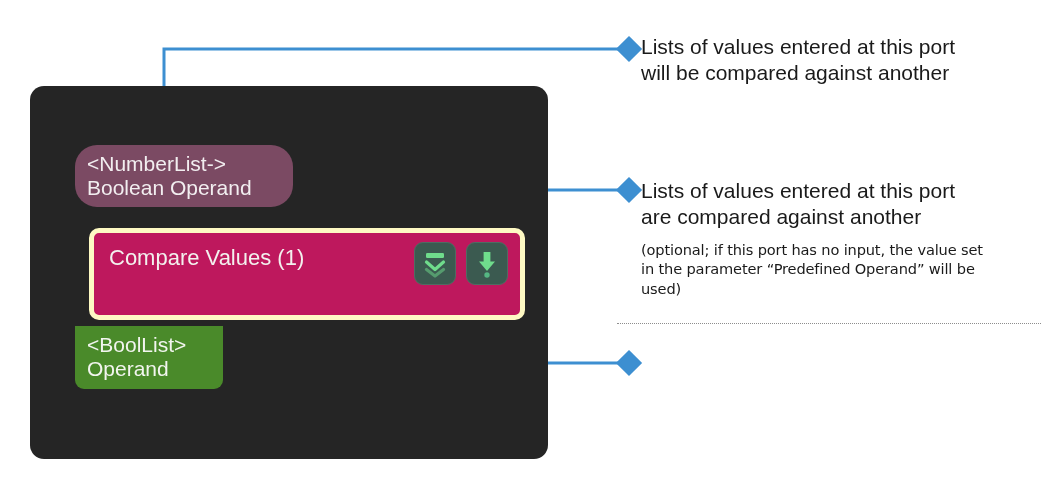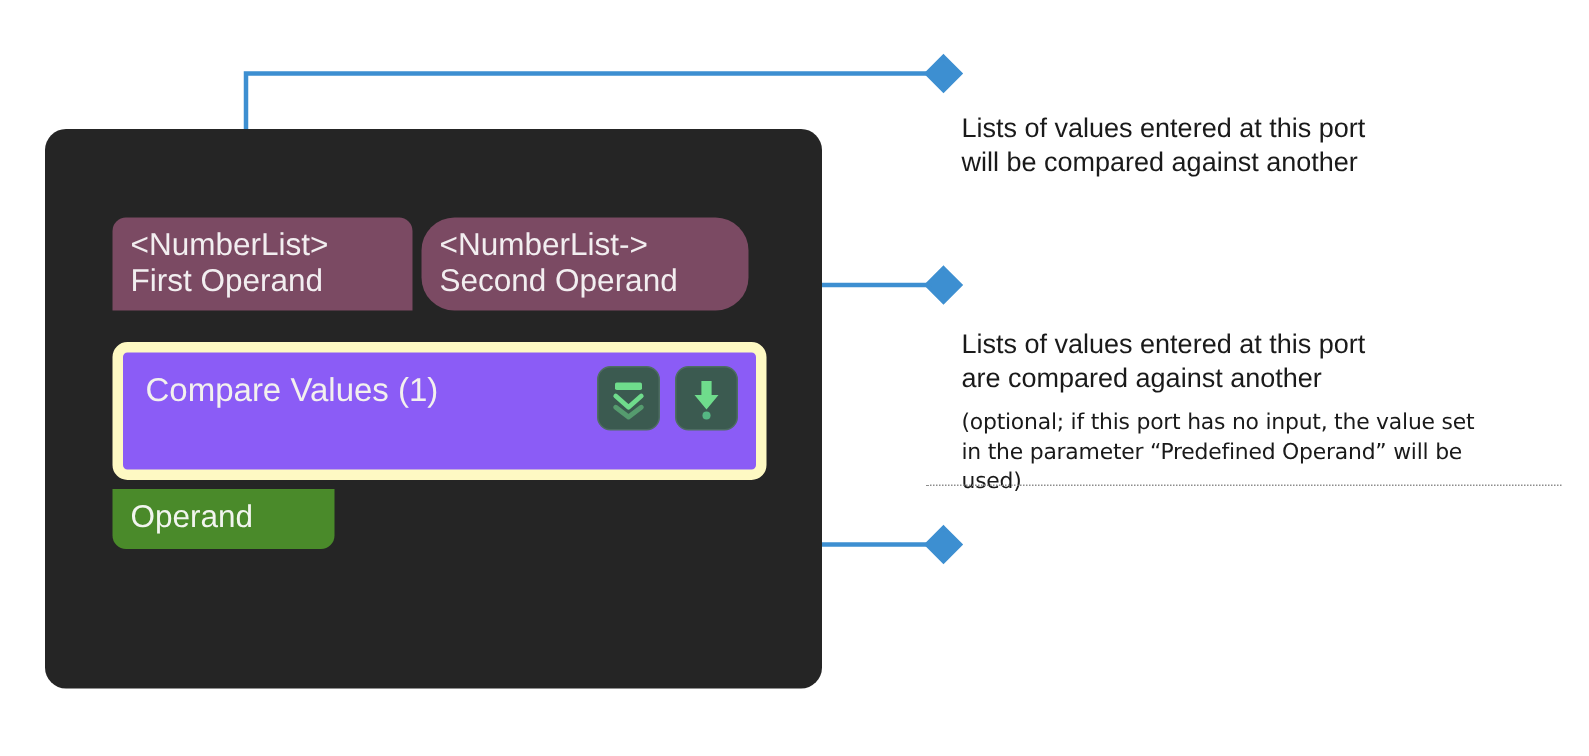--- a/index.html
+++ b/index.html
@@ -67,27 +67,27 @@
   .port-name {
     font-size: 21px;
     white-space: nowrap;
   }
   #port-first  { width: 200px; }
   #port-second { width: 218px; border-radius: 22px; }
 
   
   #node-body {
     position: absolute;
-    left: 45px;
+    left: 59px;
     top: 142px;
     width: 436px;
     height: 92px;
     box-sizing: border-box;
-    background: #8b5cf6;
-    border: 7px solid #fef9c3;
+    background: #be185d;
+    border: 5px solid #fef9c3;
     border-radius: 10px;
   }
   #node-title {
     position: absolute;
     left: 15px;
     top: 12px;
     font-size: 22px;
     color: #f3f1ee;
     white-space: nowrap;
   }
@@ -127,24 +127,23 @@
   }
   #port-results .port-type,
   #port-results .port-name { font-size: 21px; }
 
   
   .anno {
     position: absolute;
     color: #1a1a1a;
   }
   .anno-main {
-    font-size: 18px;
+    font-size: 21px;
     line-height: 1.26;
     white-space: pre-line;
-    margin-top: 40px;
   }
   .anno-sub {
     font-family: "DejaVu Sans", sans-serif;
     font-size: 14.6px;
     line-height: 1.33;
     margin-top: 9px;
     white-space: pre-line;
     letter-spacing: -0.15px;
   }
   #anno-1 { left: 641px; top: 34px;  width: 415px; }
@@ -178,27 +177,23 @@
 
       <line x1="229" y1="363" x2="623" y2="363" stroke-linecap="square"></line>
       <polygon points="229,352 240,363 229,374 218,363"></polygon>
       <polygon points="629,352 640,363 629,374 618,363"></polygon>
     </g>
   </svg>
 
   <div id="node-card">
 
     <div class="ports-row">
-      <div class="port" id="port-first">
-        <div class="port-type">&lt;NumberList&gt;</div>
-        <div class="port-name">First Operand</div>
-      </div>
       <div class="port" id="port-second">
         <div class="port-type">&lt;NumberList-&gt;</div>
-        <div class="port-name">Second Operand</div>
+        <div class="port-name">Boolean Operand</div>
       </div>
     </div>
 
     <div id="node-body">
       <div id="node-title">Compare Values (1)</div>
 
       <div class="icon-buttons">
         <div class="icon-btn">
           <svg width="26" height="28" viewBox="0 0 26 28">
             <rect x="4" y="3" width="18" height="5" rx="1.2" fill="#6fdc8c"></rect>
@@ -209,20 +204,21 @@
         <div class="icon-btn">
           <svg width="26" height="28" viewBox="0 0 26 28">
             <path d="M9.6 2 h6.8 v9.4 h4.6 L13 21 L5 11.4 h4.6 Z" fill="#6fdc8c"></path>
             <circle cx="13" cy="25" r="2.7" fill="#55b783"></circle>
           </svg>
         </div>
       </div>
     </div>
 
     <div id="port-results">
+      <div class="port-type">&lt;BoolList&gt;</div>
       <div class="port-name">Operand</div>
     </div>
   </div>
 
   <div class="anno" id="anno-1">
     <div class="anno-main">Lists of values entered at this port
 will be compared against another</div>
   </div>
 
   <div class="anno" id="anno-2">

